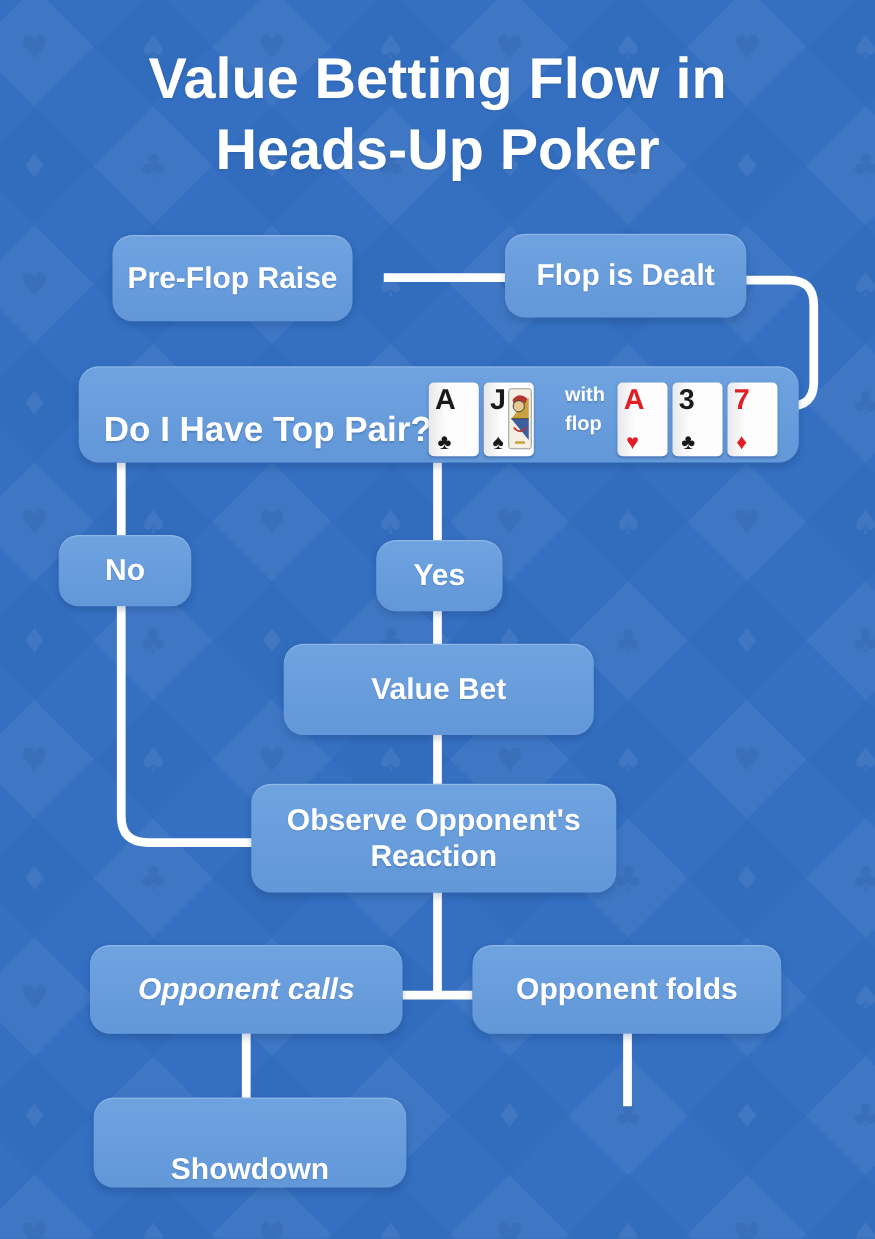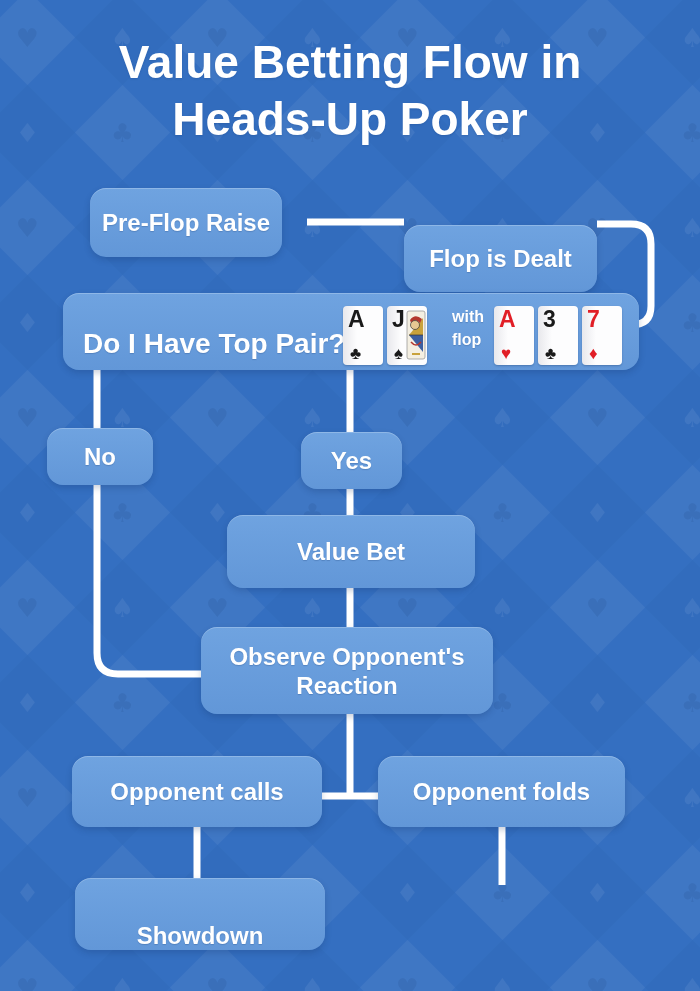--- a/index.html
+++ b/index.html
@@ -109,21 +109,21 @@
 
   <div class="title">
     <div>Value Betting Flow in</div>
     <div>Heads-Up Poker</div>
   </div>
 
   <div class="node" style="left:90px;top:188px;width:192px;height:69px;">
     <span>Pre-Flop Raise</span>
   </div>
 
-  <div class="node" style="left:404px;top:187px;width:193px;height:67px;margin-top:38px;">
+  <div class="node" style="left:404px;top:187px;width:193px;height:67px;">
     <span>Flop is Dealt</span>
   </div>
 
   <div class="node decision" style="left:63px;top:293px;width:576px;height:77px;">
     <div class="decision-label">Do I Have Top Pair?</div>
 
     <div class="card black" style="left:280px;">
       <span class="rank">A</span>
       <span class="suit">♣</span>
     </div>
@@ -167,21 +167,21 @@
   </div>
 
   <div class="node" style="left:227px;top:515px;width:248px;height:73px;">
     <span>Value Bet</span>
   </div>
 
   <div class="node" style="left:201px;top:627px;width:292px;height:87px;padding:0 26px;box-sizing:border-box;">
     <span>Observe Opponent's Reaction</span>
   </div>
 
-  <div class="node" style="left:72px;top:756px;width:250px;height:71px;">
+  <div class="node" style="left:72px;top:756px;width:250px;height:71px;font-style:italic;">
     <span>Opponent calls</span>
   </div>
 
   <div class="node" style="left:378px;top:756px;width:247px;height:71px;">
     <span>Opponent folds</span>
   </div>
 
   <div class="node" style="left:75px;top:878px;width:250px;height:72px;align-items:flex-end;">
     <span>Showdown</span>
   </div>

